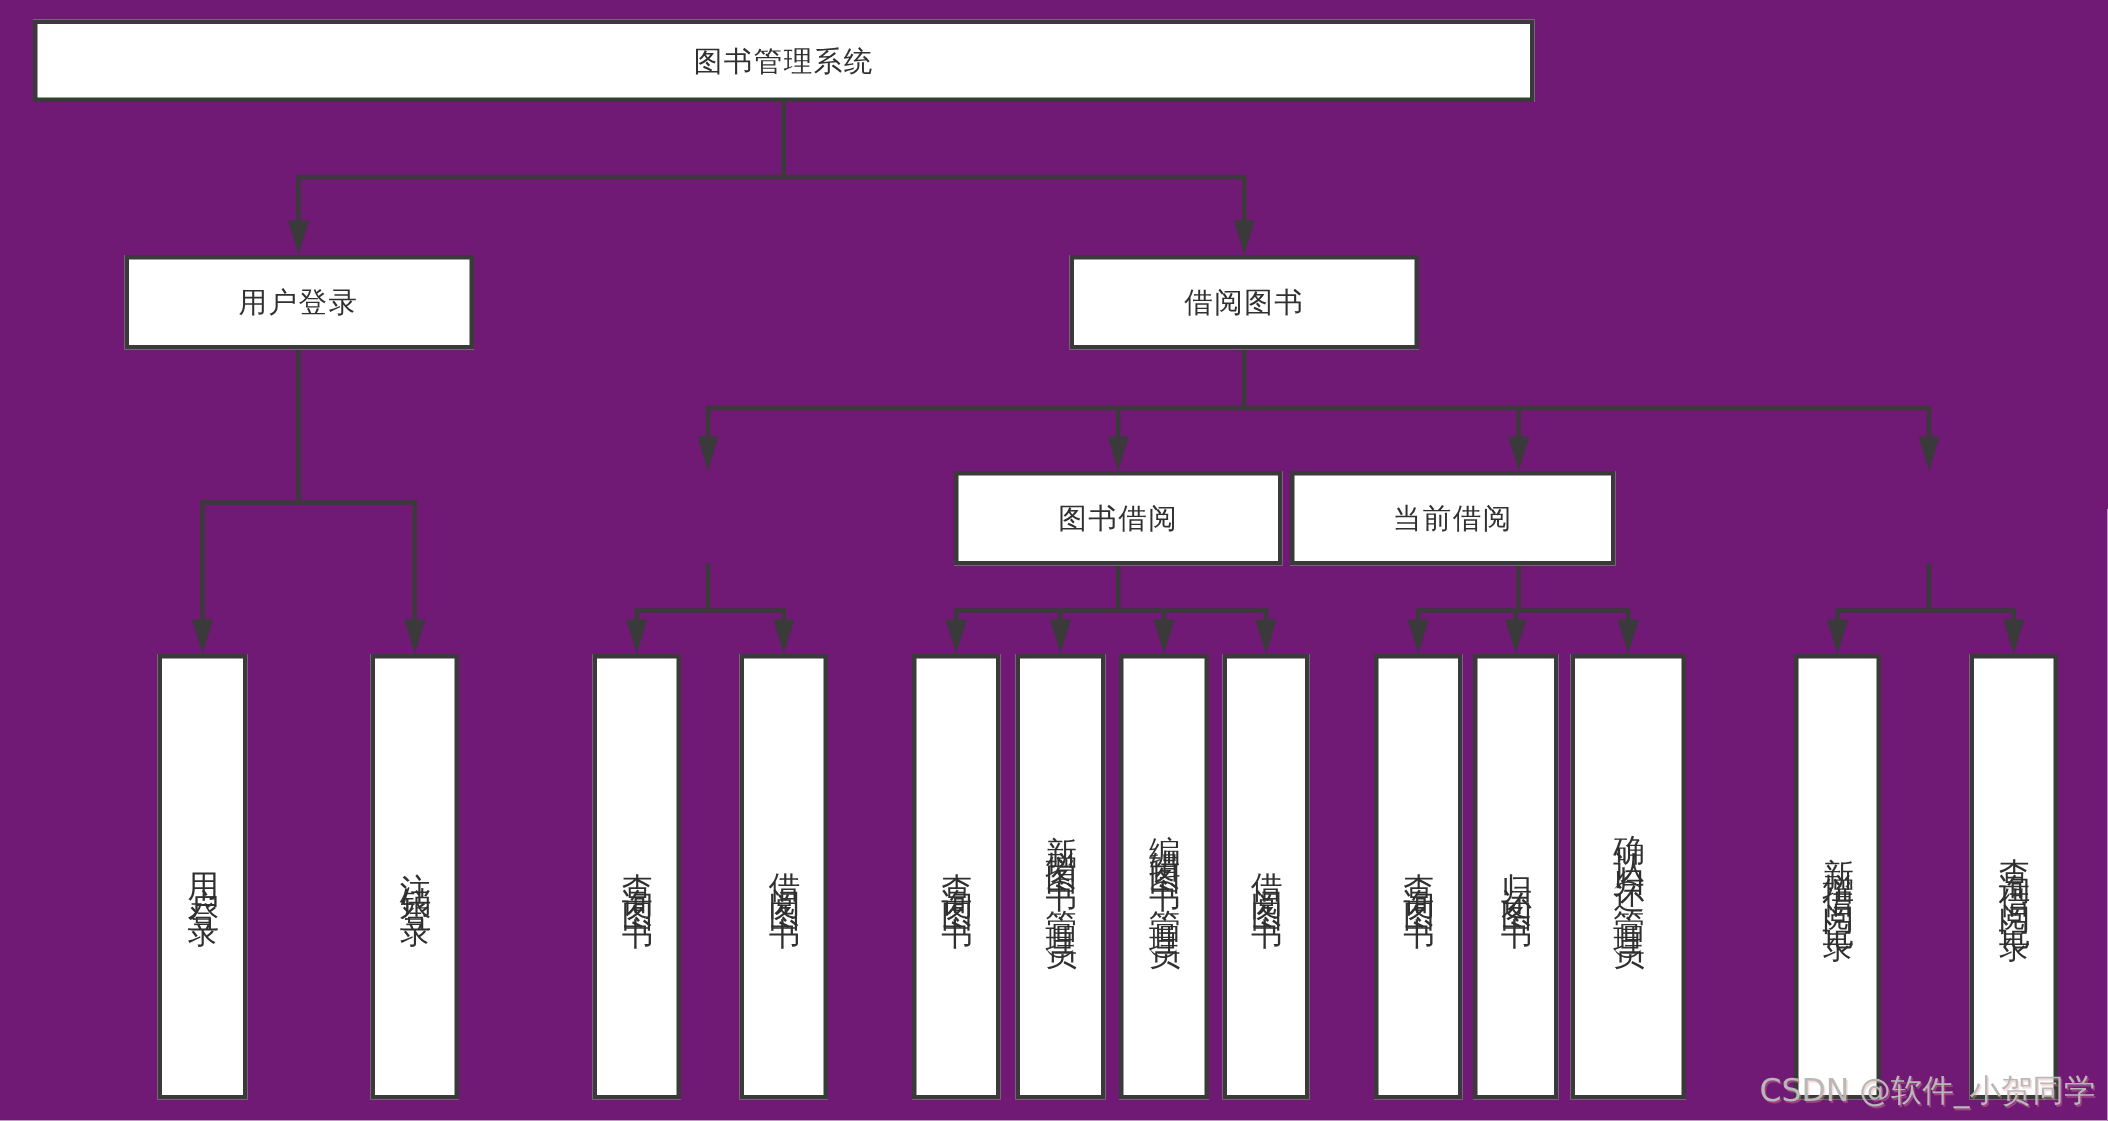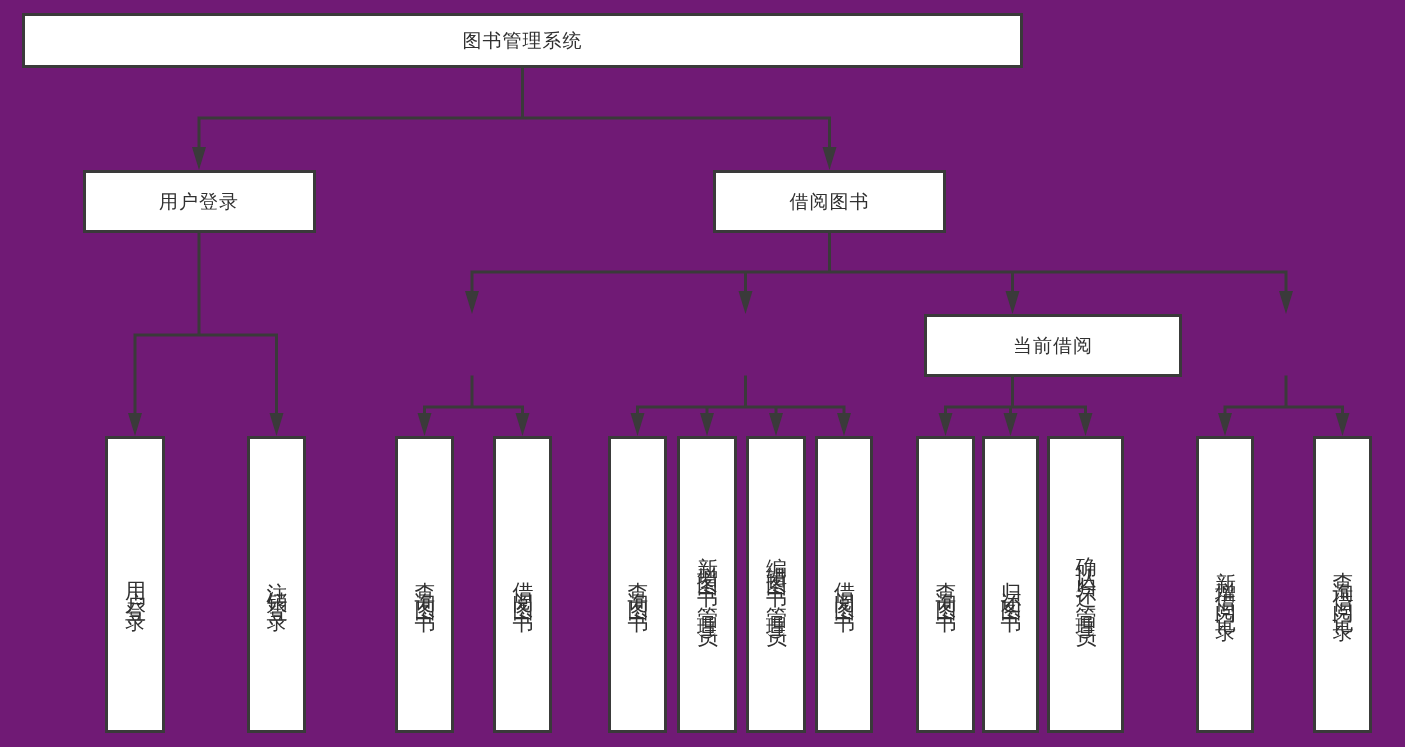--- a/index.html
+++ b/index.html
@@ -107,21 +107,24 @@
     <span class="hlabel">图书管理系统</span>
   </div>
 
   <div class="box lvl2" style="left:82.5px">
     <span class="hlabel">用户登录</span>
   </div>
   <div class="box lvl2" style="left:713px">
     <span class="hlabel">借阅图书</span>
   </div>
 
-  <div class="box lvl3" style="left:924px;width:258px">
+  <div class="box lvl3" style="left:636px;width:219px">
+    <span class="hlabel">图书借阅</span>
+  </div>
+  <div class="box lvl3" style="left:860px;width:217px">
     <span class="hlabel">当前借阅</span>
   </div>
 
   <div class="box leaf" style="left:105px;width:60px">
     <span class="vlabel">用户登录</span>
   </div>
   <div class="box leaf" style="left:247px;width:59px">
     <span class="vlabel">注销登录</span>
   </div>
   <div class="box leaf" style="left:395px;width:59px">
@@ -151,14 +154,15 @@
   <div class="box leaf" style="left:1047px;width:77px">
     <span class="vlabel">确认归还（管理员）</span>
   </div>
   <div class="box leaf" style="left:1196px;width:58px">
     <span class="vlabel">新增借阅记录</span>
   </div>
   <div class="box leaf" style="left:1313px;width:59px">
     <span class="vlabel">查询借阅记录</span>
   </div>
 
+  <div class="watermark">CSDN @软件_小贺同学</div>
 
 </div>
 
 </body></html>

